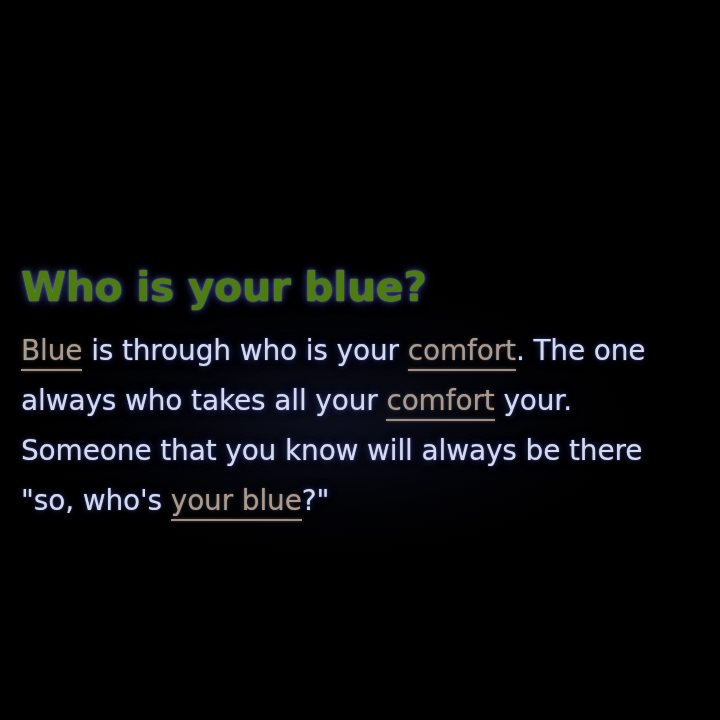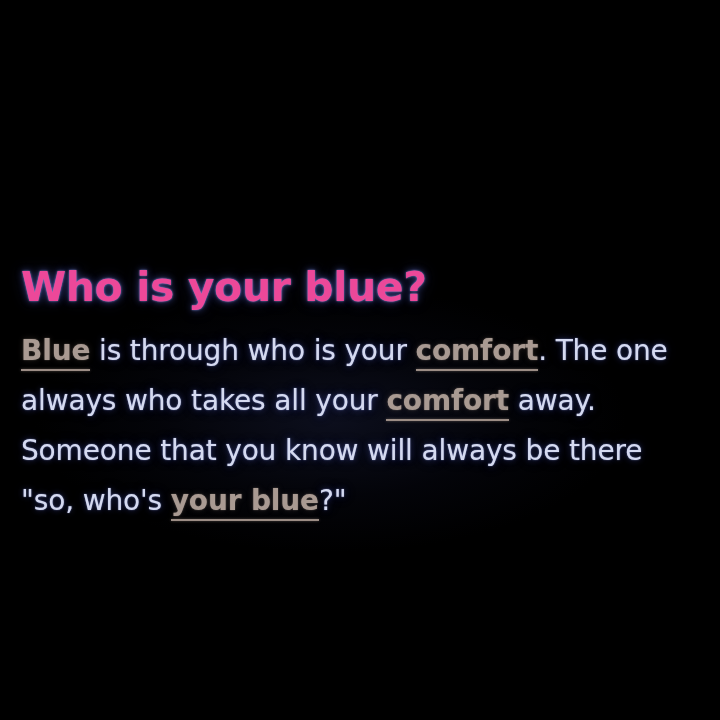--- a/index.html
+++ b/index.html
@@ -47,21 +47,21 @@
     top: 262px;
     width: 690px;
   }
 
   .heading {
     font-family: "DejaVu Sans", sans-serif;
     font-weight: bold;
     font-size: 41px;
     line-height: 50px;
     letter-spacing: -0.4px;
-    color: #ec4899;
+    color: #4d7c0f;
     margin: 0 0 14px 0;
     text-shadow:
       0 0 2px rgba(150,162,240,0.85),
       0 0 7px rgba(95,110,215,0.55),
       0 0 16px rgba(60,72,170,0.33);
     white-space: nowrap;
   }
 
   .body-text {
     margin: 0;
@@ -82,21 +82,20 @@
   }
 
   
   .kw {
     color: #a99a92;
     text-decoration: none;
     position: relative;
     text-shadow:
       0 0 1.5px rgba(185,170,158,0.55),
       0 0 6px rgba(120,104,92,0.30);
-    font-weight: bold;
   }
   .kw::after {
     content: "";
     position: absolute;
     left: 0;
     right: 0;
     bottom: -4px;
     height: 2px;
     background: #9c8d85;
     box-shadow: 0 0 3px rgba(170,152,140,0.5);
@@ -112,21 +111,21 @@
   <div class="quote-block">
 
     <div class="heading">Who is your blue?</div>
 
     <div class="body-text">
       <div class="line">
         <span class="kw">Blue</span><span> is through who is your </span><span class="kw">comfort</span><span>. The one</span>
       </div>
 
       <div class="line">
-        <span>always who takes all your </span><span class="kw">comfort</span><span> away.</span>
+        <span>always who takes all your </span><span class="kw">comfort</span><span> your.</span>
       </div>
 
       <div class="line">
         <span>Someone that you know will always be there</span>
       </div>
 
 
       <div class="line">
         <span>"so, who's </span><span class="kw">your blue</span><span>?"</span>
       </div>

